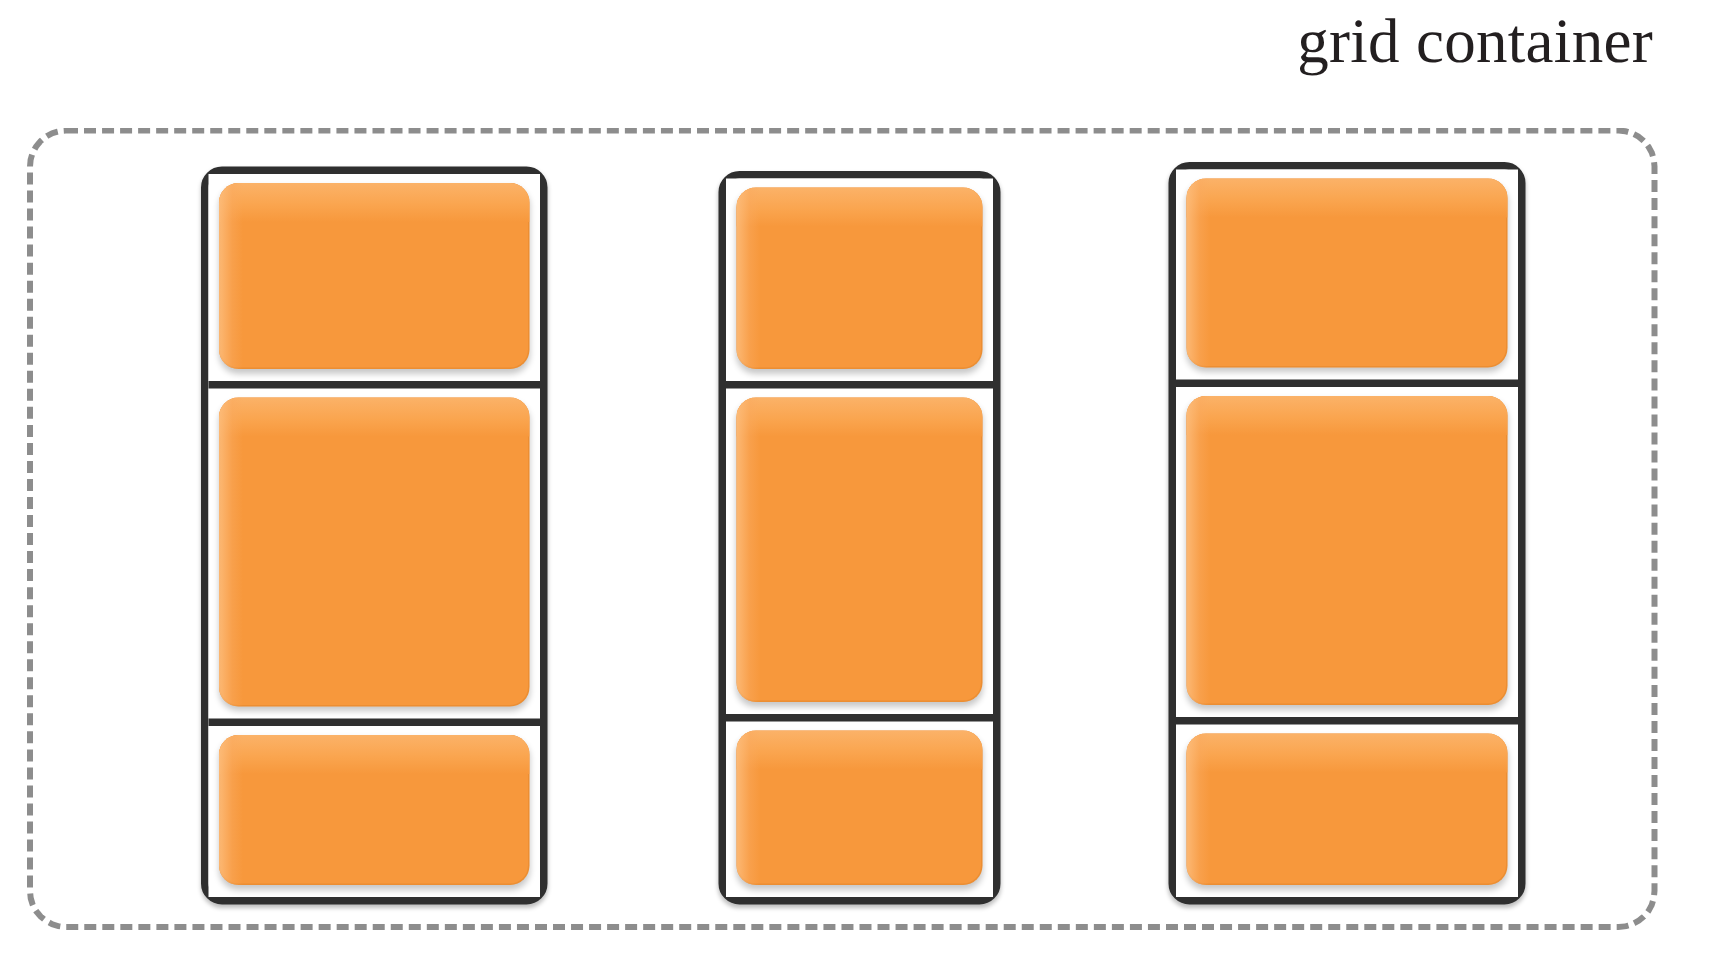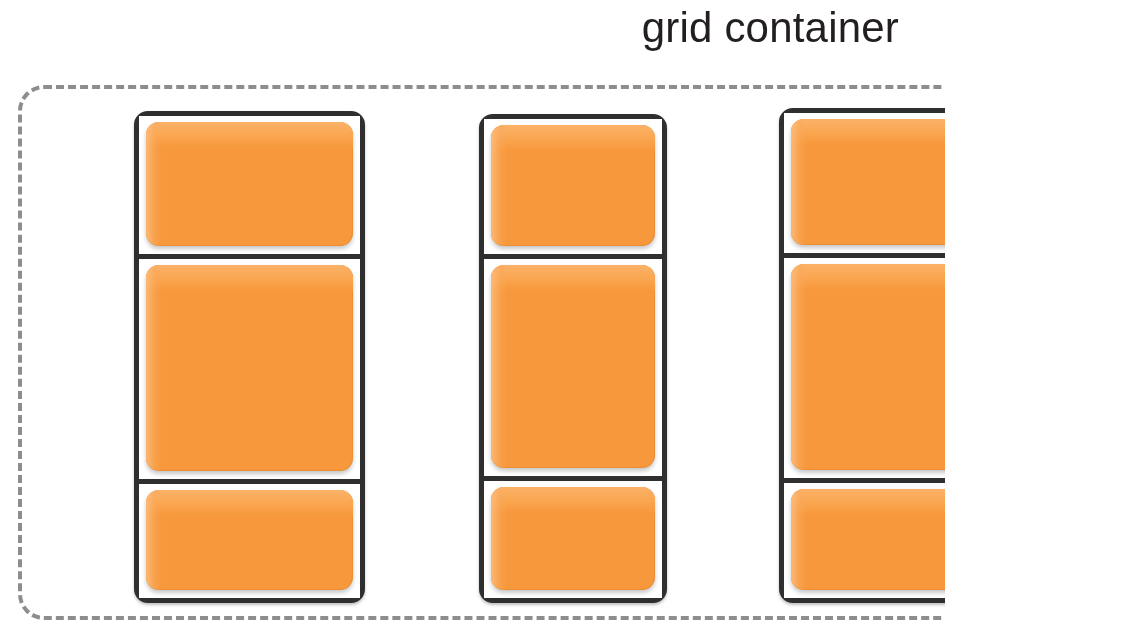--- a/index.html
+++ b/index.html
@@ -3,24 +3,24 @@
 <meta charset="utf-8">
 <style>
   html, body {
     margin: 0;
     padding: 0;
     background: #ffffff;
   }
 
   #stage {
     position: relative;
-    width: 945px;
+    width: 1148px;
     height: 640px;
     background: #ffffff;
-    font-family: Liberation Sans, sans-serif;
+    font-family: Liberation Serif, serif;
     overflow: hidden;
   }
 
   
   .caption {
     position: absolute;
     right: 46px;
     top: 2px;
     font-size: 42px;
     line-height: 1.25;

